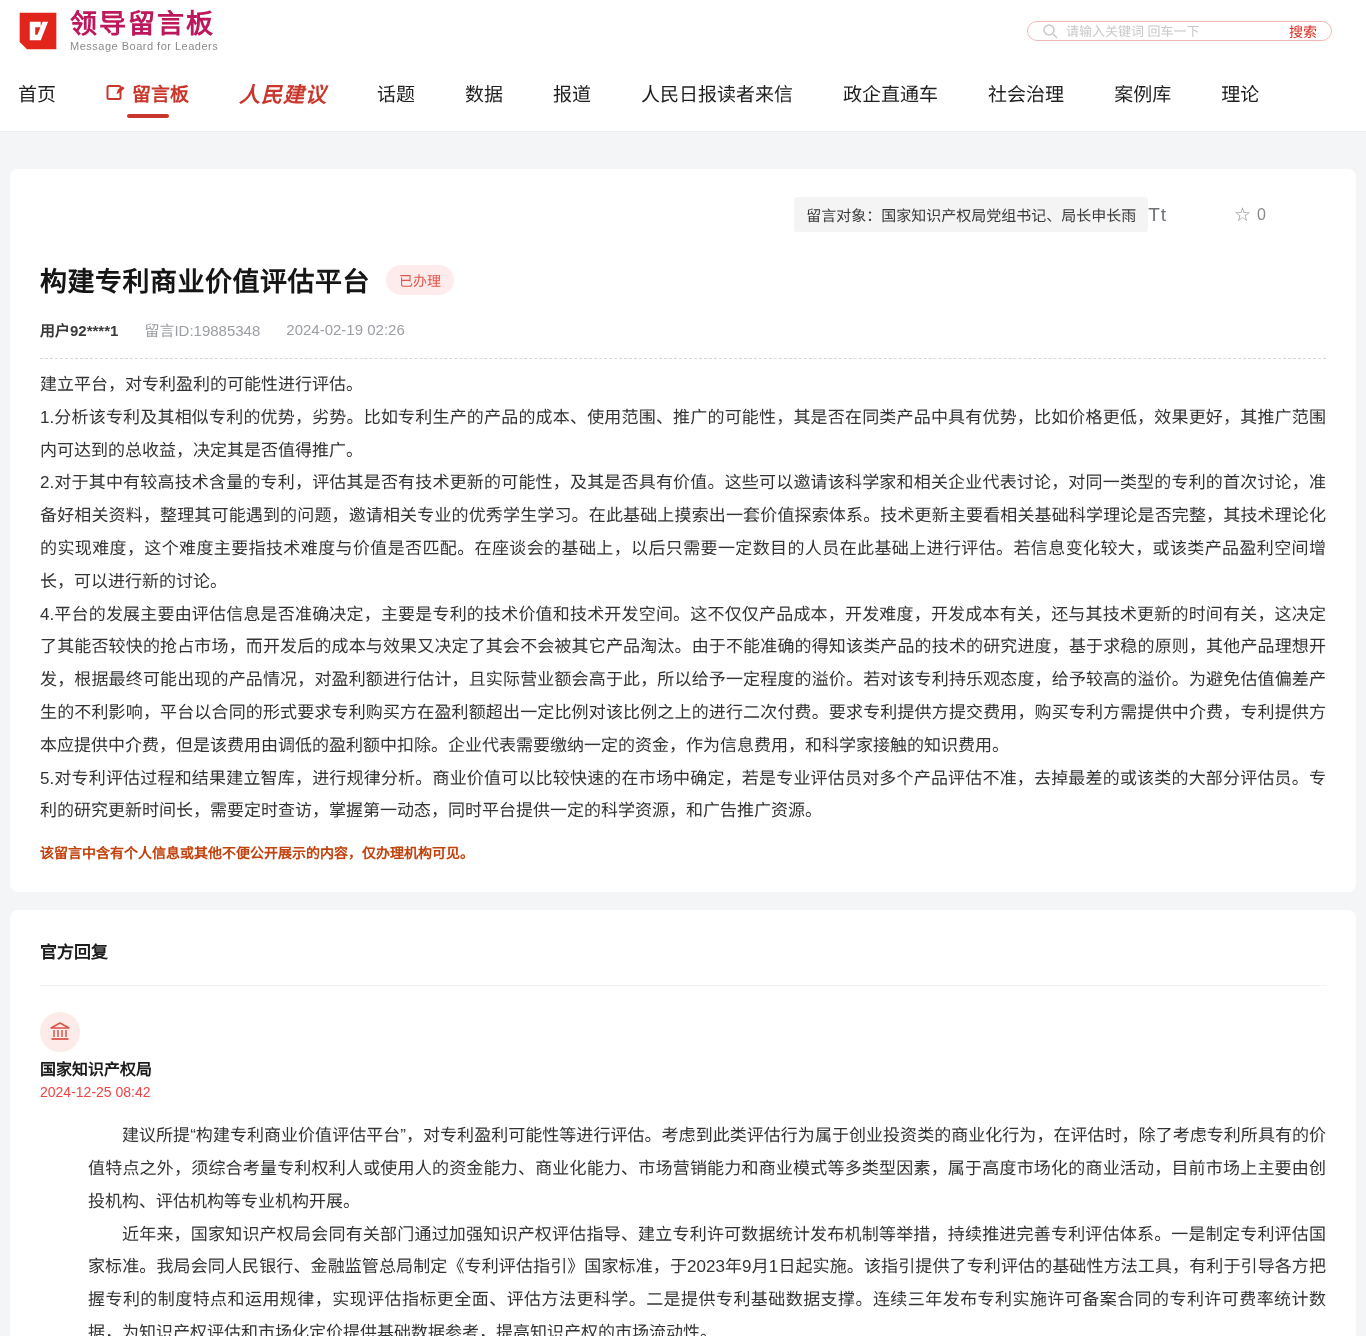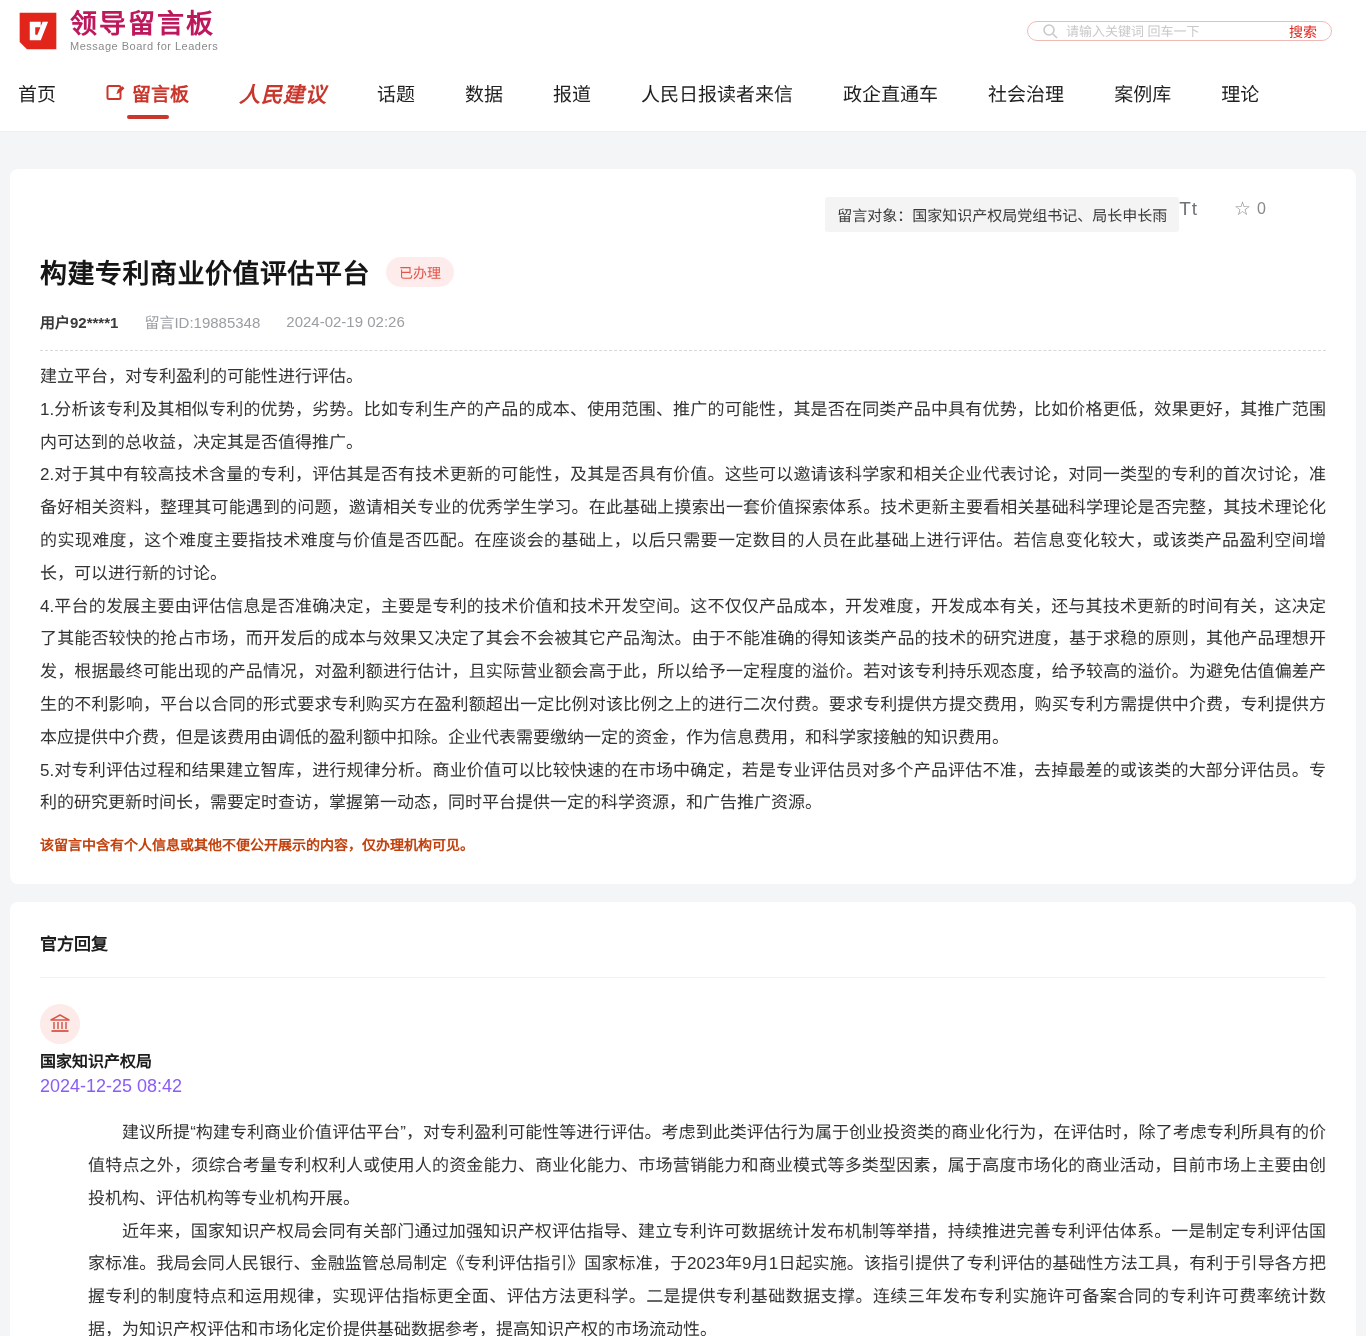--- a/index.html
+++ b/index.html
@@ -13,60 +13,60 @@
   .brand-text .cn { font-size:27px; font-weight:700; color:#be185d; letter-spacing:2px; line-height:1.1; }
   .brand-text .en { font-size:11px; color:#8a8a8a; letter-spacing:.5px; }
   .search-box { display:flex; align-items:center; width:305px; height:20px; border:1px solid #f0b9b6; border-radius:18px; background:#fff; padding:0 14px; }
   .search-box .mag { width:16px; height:16px; flex:0 0 auto; margin-right:8px; }
   .search-box input { flex:1; border:none; outline:none; font-size:13px; color:#333; background:transparent; }
   .search-box input::placeholder { color:#c9c9c9; }
   .search-btn { color:#e1251b; font-size:14px; background:none; border:none; cursor:pointer; padding:0 0 0 8px; }
 
   
   .site-nav { background:#fff; display:flex; align-items:center; gap:46px; padding:0 16px; height:70px; border-bottom:1px solid #eceef0; }
-  .nav-item { font-size:19px; color:#1f1f1f; position:relative; display:flex; align-items:center; gap:6px; cursor:pointer; padding:6px 2px 14px;font-family:Liberation Mono, monospace; }
+  .nav-item { font-size:19px; color:#1f1f1f; position:relative; display:flex; align-items:center; gap:6px; cursor:pointer; padding:6px 2px 14px; }
   .nav-item.active { color:#c9372c; font-weight:700; }
   .nav-item.active::after { content:""; position:absolute; left:50%; transform:translateX(-50%); bottom:2px; width:42px; height:4px; border-radius:2px; background:#c9372c; }
   .nav-item.script { color:#c9372c; font-weight:700; font-style:italic; font-size:21px; letter-spacing:1px; }
   .nav-item .edit-ic { width:20px; height:20px; }
 
   
   .wrap { padding:37px 10px 0; }
   .card { background:#fff; border-radius:8px; padding:28px 30px 30px; }
   .card + .card { margin-top:18px; }
 
   
   .tag-row { display:flex; align-items:flex-start; justify-content:flex-end; }
   .target-tag { background:#f4f4f4; color:#3a3a3a; font-size:15px; padding:7px 12px; border-radius:3px; }
-  .tools { display:flex; align-items:center; gap:36px; margin-right:60px; color:#86898c; }
+  .tools { display:flex; align-items:center; gap:67px; margin-right:60px; margin-top:6px; color:#86898c; }
   .font-toggle { font-size:19px; letter-spacing:1px; cursor:pointer; color:#6f7378; }
   .star-group { display:flex; align-items:center; gap:6px; cursor:pointer; font-size:16px; color:#86898c; }
   .star-group .star { font-size:19px; }
 
-  .title-row { margin-top:20px; display:flex; align-items:center; gap:16px; }
+  .title-row { margin-top:28px; display:flex; align-items:center; gap:16px; }
   .msg-title { font-size:27px; font-weight:700; color:#151515; letter-spacing:.5px; }
   .status-badge { background:#fdeceb; color:#e2564b; font-size:14px; padding:5px 13px; border-radius:15px; }
 
   .meta-row { margin-top:20px; display:flex; align-items:center; gap:26px; font-size:15px; }
   .meta-user { color:#3a3a3a; font-weight:700; }
   .meta-gray { color:#9b9ea3; }
 
   .dash-divider { border:none; border-top:1px dashed #d8d8d8; margin:18px 0 10px; }
 
   .msg-body p { font-size:17px; color:#333; line-height:1.93; text-align:justify; }
   .privacy-note { margin-top:14px; font-size:14px; color:#c2410c;font-weight:bold; }
 
   
   .reply-title { font-size:17px; font-weight:700; color:#1c1c1c; }
   .reply-divider { border:none; border-top:1px solid #f1f2f3; margin:22px 0 26px; }
   .agency-row { display:flex; align-items:flex-start; gap:4px;flex-direction:column; }
   .agency-avatar { width:40px; height:40px; border-radius:50%; background:#fcebe8; display:flex; align-items:center; justify-content:center; flex:0 0 auto; }
   .agency-avatar svg { width:20px; height:20px; }
   .agency-name { font-size:16px; font-weight:700; color:#1c1c1c; }
-  .agency-date { font-size:18px; color:#8b5cf6; margin-top:4px; }
+  .agency-date { font-size:14px; color:#ef4444; margin-top:4px; }
   .reply-body { margin:20px 0 0 48px; }
   .reply-body p { font-size:17px; color:#333; line-height:1.93; text-align:justify; text-indent:2em; }
 </style>
 </head>
 <body>
 
 <header class="site-header">
   <div class="brand">
     <svg class="brand-logo" viewBox="0 0 48 48">
       <path d="M4 4h40v40H12L4 36z" fill="#e1251b"></path>

